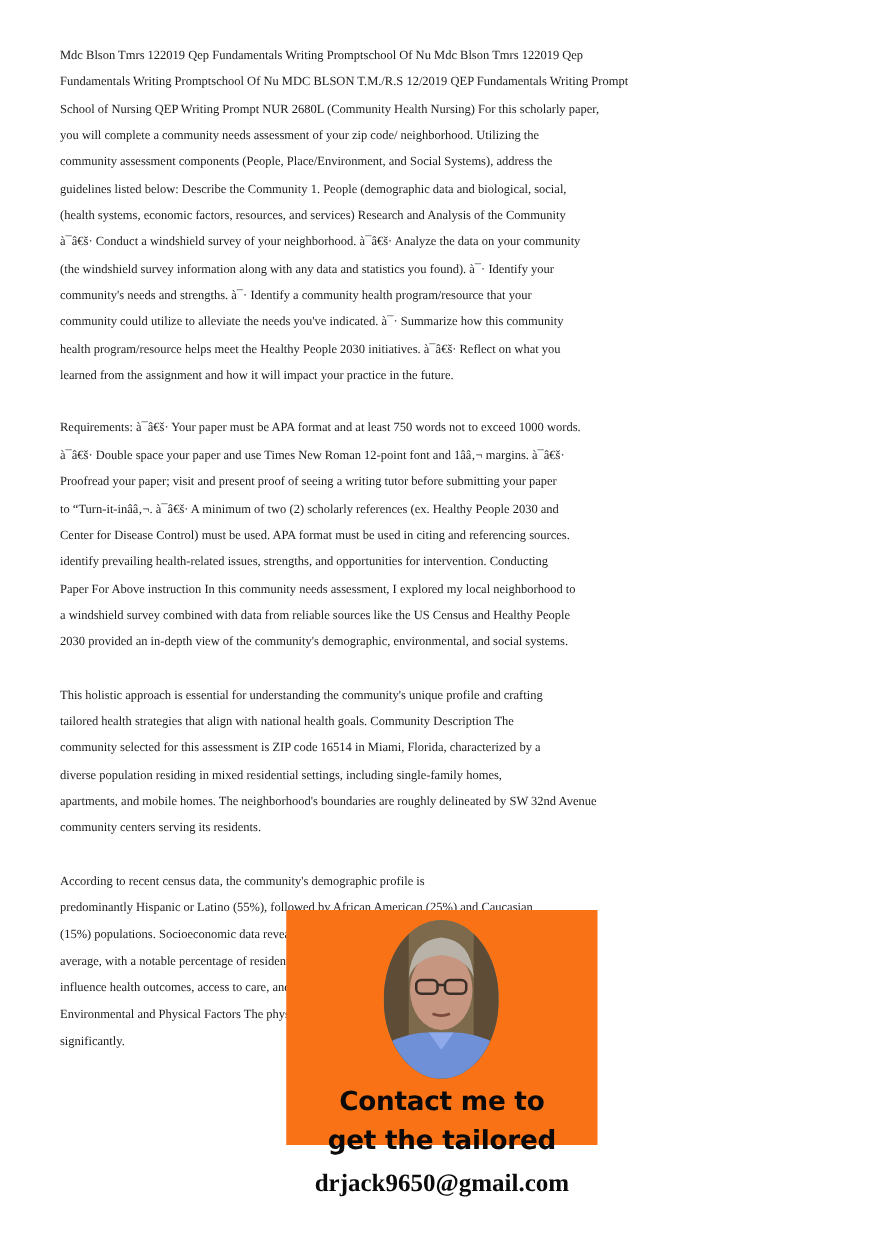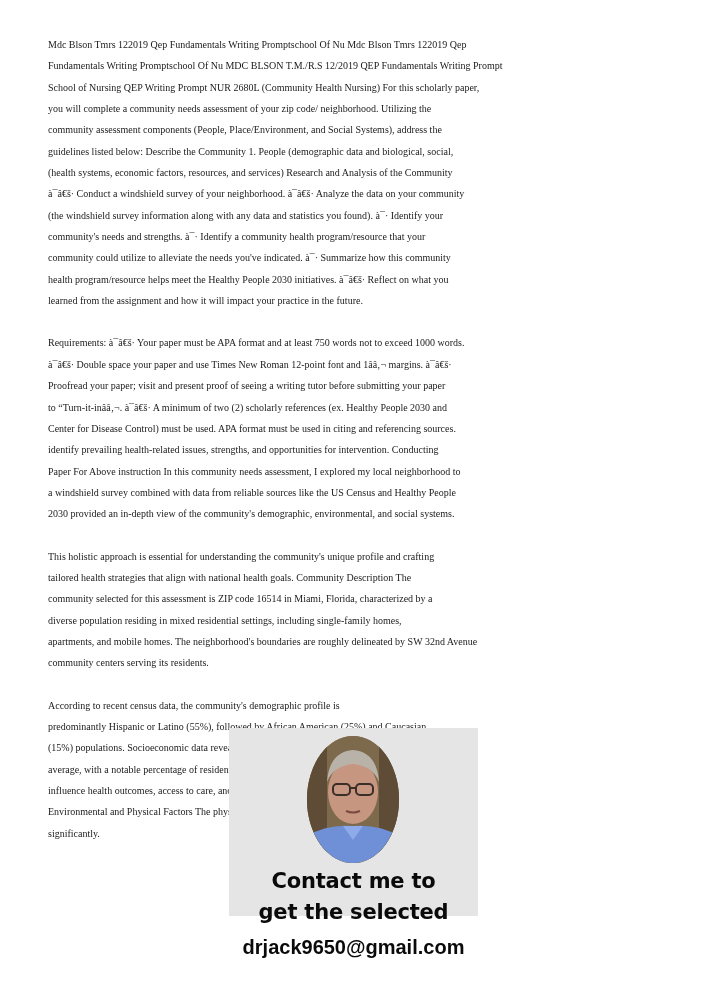--- a/index.html
+++ b/index.html
@@ -29,21 +29,21 @@
       font-size: 10px;
       line-height: 21.35px;
       white-space: nowrap;
     }
     .promo {
       position: absolute;
       left: 229px;
       top: 728px;
       width: 249px;
       height: 188px;
-      background: #e5e5e5;
+      background: #f97316;
       text-align: center;
     }
     .avatar {
       position: absolute;
       left: 78px;
       top: 8px;
       width: 92px;
       height: 127px;
       border-radius: 50%;
       overflow: hidden;
@@ -61,21 +61,21 @@
       color: #0a0a0a;
       letter-spacing: -0.2px;
     }
     .promo-title.l1 { top: 138px; }
     .promo-title.l2 { top: 169px; }
     .promo-email {
       position: absolute;
       left: 0;
       top: 206px;
       width: 249px;
-      font-family: Liberation Sans, sans-serif;
+      font-family: Liberation Serif, serif;
       font-weight: bold;
       font-size: 20px;
       line-height: 26px;
       color: #0a0a0a;
     }
   </style>
 </head>
 <body>
 
 <div class="doc">
@@ -137,15 +137,15 @@
       <path d="M36 90 L46 104 L56 90 Z" fill="#8eaaea"></path>
       <ellipse cx="46" cy="56" rx="25" ry="32" fill="#c79680"></ellipse>
       <path d="M20 46 Q22 16 46 14 Q70 16 72 46 Q66 30 46 28 Q26 30 20 46 Z" fill="#b8b2a8"></path>
       <rect x="26" y="48" width="17" height="11" rx="4" fill="none" stroke="#3a2e28" stroke-width="2"></rect>
       <rect x="49" y="48" width="17" height="11" rx="4" fill="none" stroke="#3a2e28" stroke-width="2"></rect>
       <line x1="43" y1="52" x2="49" y2="52" stroke="#3a2e28" stroke-width="2"></line>
       <path d="M39 75 Q46 78 53 75" fill="none" stroke="#7a4a3e" stroke-width="2"></path>
     </svg>
   </div>
   <div class="promo-title l1">Contact me to</div>
-  <div class="promo-title l2">get the selected</div>
+  <div class="promo-title l2">get the tailored</div>
   <div class="promo-email">drjack9650@gmail.com</div>
 </div>
 
 </body></html>

